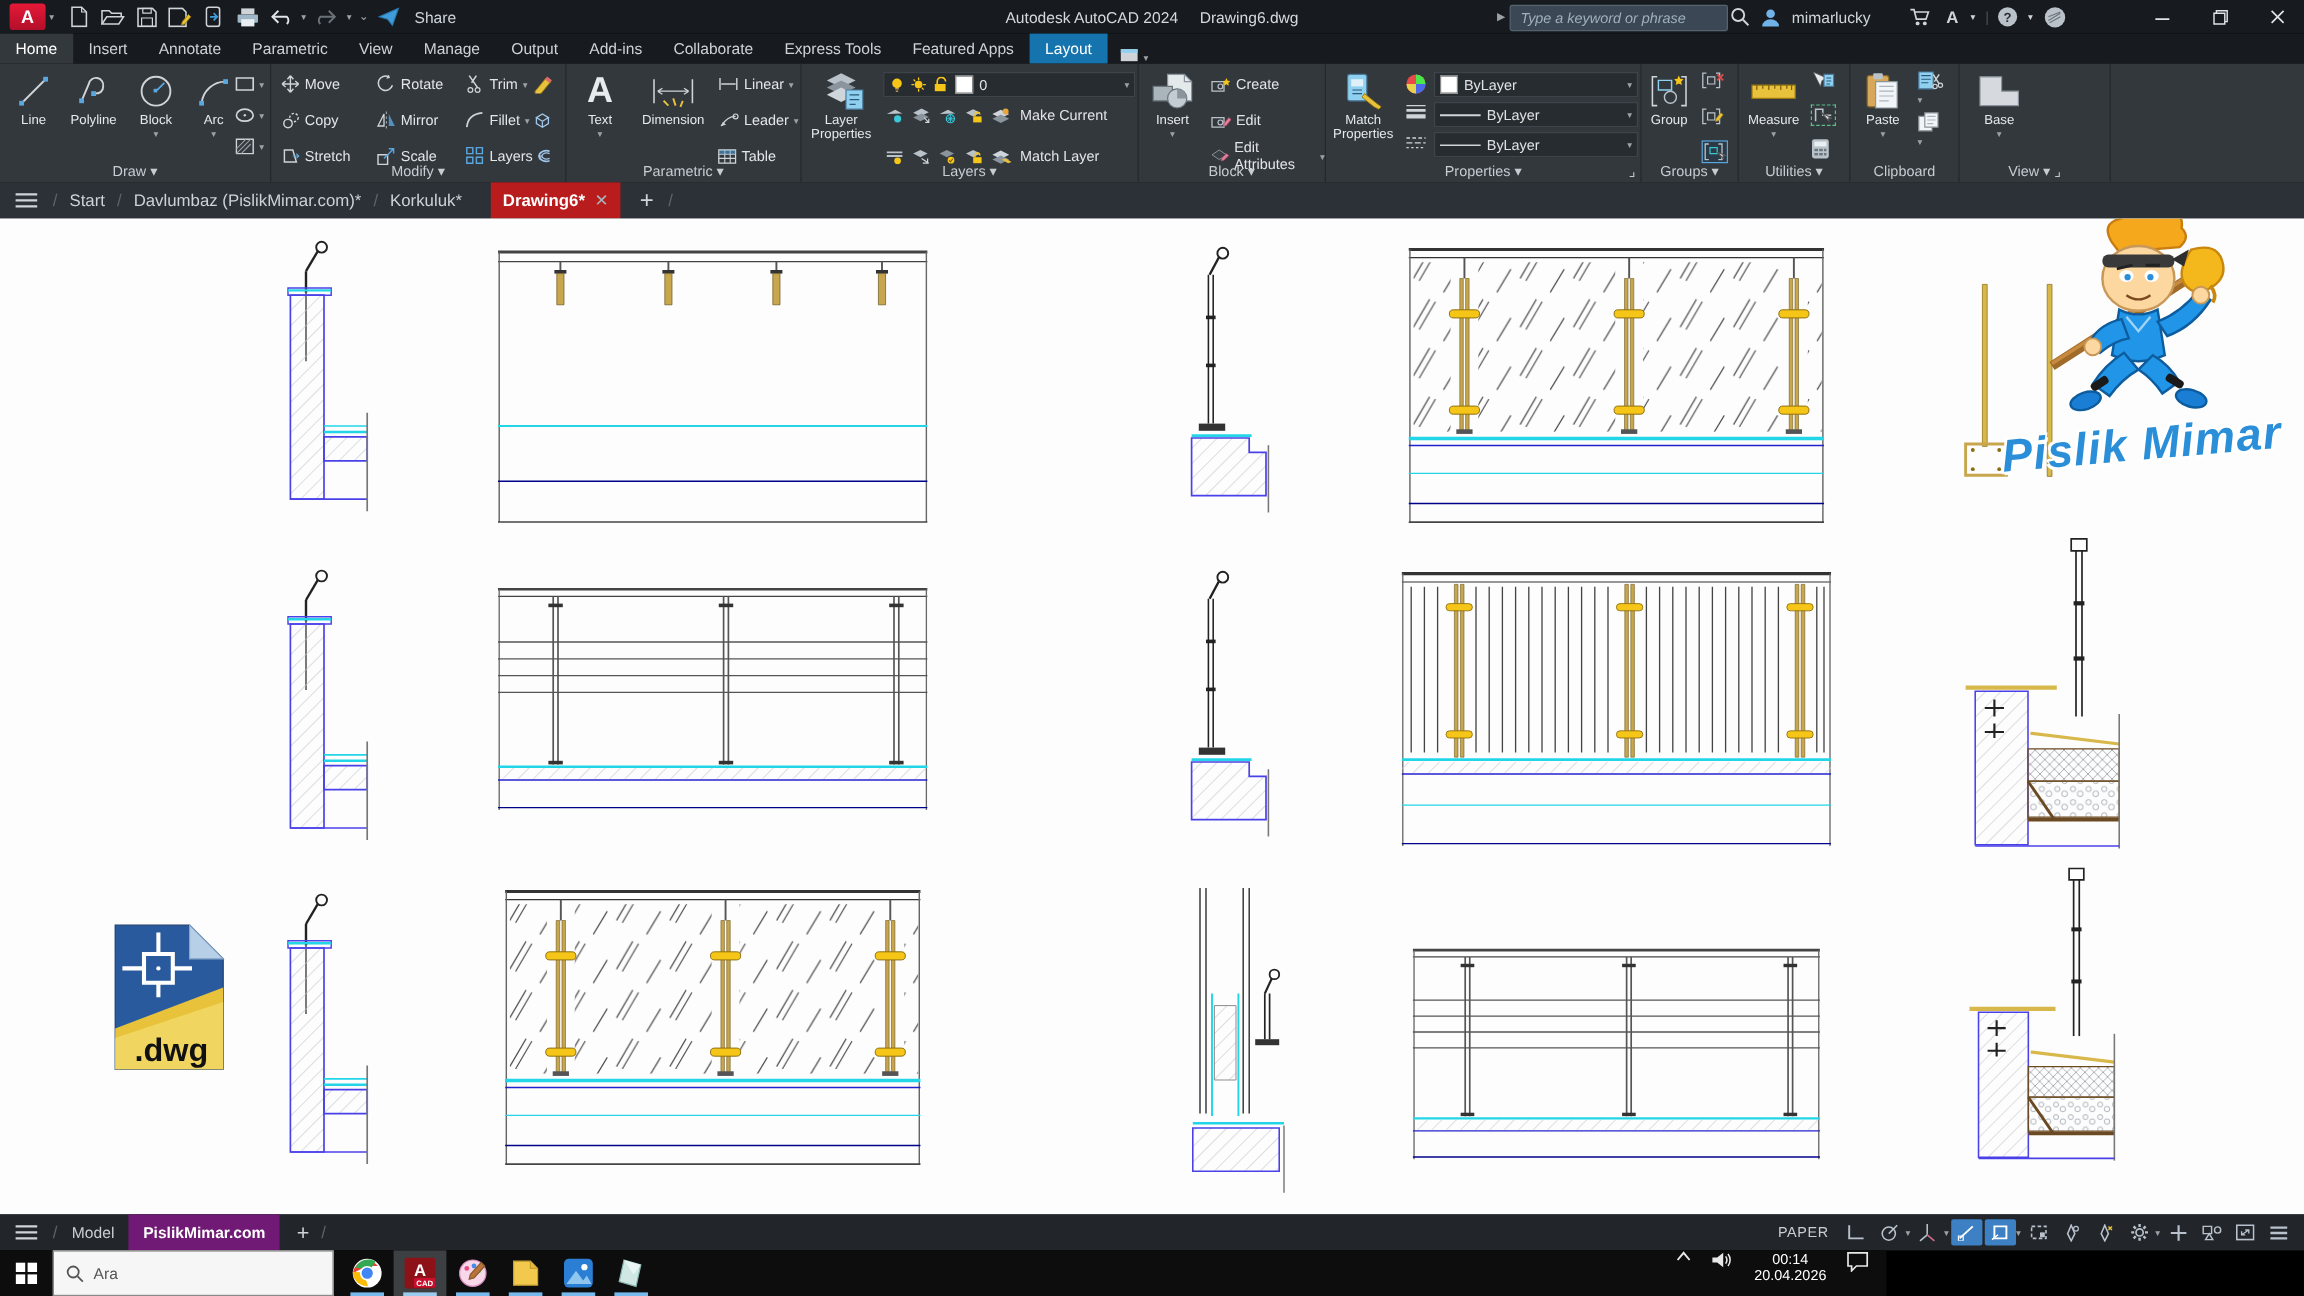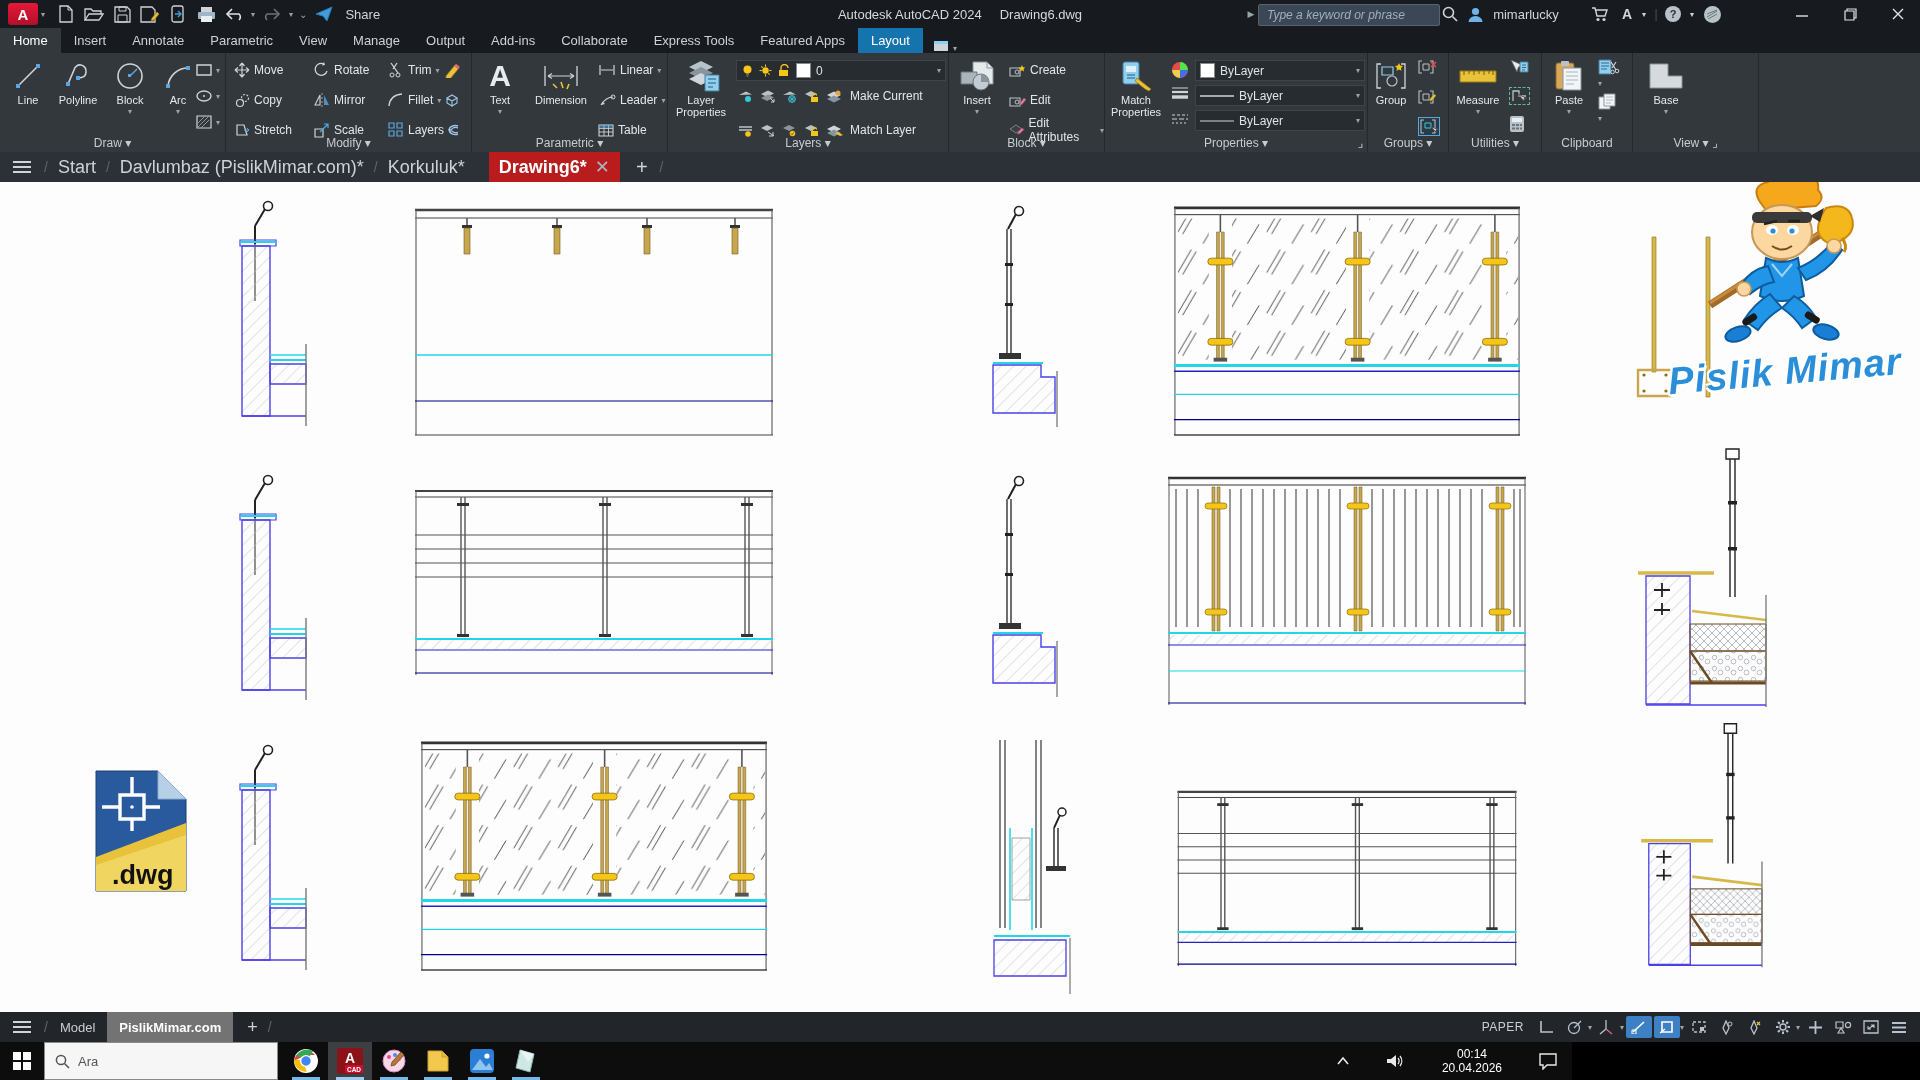--- a/index.html
+++ b/index.html
@@ -38,21 +38,21 @@
   .plabel{position:absolute;bottom:2px;left:0;right:0;text-align:center;font-size:12px;color:#c6ccd1;}
   .bigbtn{position:absolute;top:5px;width:52px;text-align:center;font-size:11px;color:#e6e9eb;line-height:12px;}
   .bigbtn .bic{height:36px;display:flex;align-items:center;justify-content:center;}
   .srow{position:absolute;display:flex;align-items:center;gap:4px;font-size:12px;color:#e3e6e9;height:18px;}
   .combo{background:#272c30;border:1px solid #3e444a;height:19px;display:flex;align-items:center;font-size:12px;color:#dfe3e6;padding:0 4px;gap:5px;}
   .sw{width:13px;height:13px;background:#fff;border:1px solid #888;}
   line,path,rect,circle,ellipse,polyline{vector-effect:non-scaling-stroke;}
 
   
   #filetabs{left:0;top:152px;width:1920px;height:30px;background:#2c3137;display:flex;align-items:center;color:#ccd2d7;}
-  .ftab{padding:0 10px;font-size:18px;height:30px;display:flex;align-items:center;gap:8px;}
+  .ftab{padding:0 10px;font-size:14px;height:30px;display:flex;align-items:center;gap:8px;}
   .ftab.active{background:#b91c1c;color:#fff;font-weight:bold;}
   .fsep{color:#5c646c;font-size:14px;}
 
   
   #canvas{left:0;top:182px;width:1920px;height:830px;background:#fdfdfd;overflow:hidden;}
   #logo-text{left:1668px;top:168px;font-size:38px;font-weight:bold;font-style:italic;color:#2a8fd8;
              transform:rotate(-5deg);letter-spacing:1px;white-space:nowrap;
              text-shadow:2px 2px 0 #fff,-2px -2px 0 #fff,2px -2px 0 #fff,-2px 2px 0 #fff,0 3px 0 #fff;}
   #dl-btn{left:18px;top:730px;width:236px;height:74px;border-radius:40px;
           background:linear-gradient(180deg,#f25a4a 0%,#de2020 45%,#c01212 100%);
@@ -63,31 +63,31 @@
   #dl-btn .circ{width:56px;height:56px;border-radius:50%;margin-left:10px;flex:none;
                 background:radial-gradient(circle at 35% 30%,#f4685a,#c41414 70%);
                 box-shadow:inset 0 0 0 4px rgba(255,255,255,.85);position:relative;}
   #dl-btn .arrow{position:absolute;left:50%;top:50%;transform:translate(-50%,-58%);width:0;height:0;}
   #dl-btn .arrow:before{content:"";position:absolute;left:-7px;top:-8px;width:14px;height:12px;background:#fff;}
   #dl-btn .arrow:after{content:"";position:absolute;left:-13px;top:4px;border:13px solid transparent;border-top:13px solid #fff;}
 
   
   #statusbar{left:0;top:1012px;width:1920px;height:30px;background:#22262b;display:flex;align-items:center;color:#c9ced3;}
   .stab{padding:0 12px;height:30px;display:flex;align-items:center;font-size:13px;}
-  .stab.active{background:#737373;color:#fff;font-weight:bold;}
+  .stab.active{background:#701a75;color:#fff;font-weight:bold;}
   .sic{width:26px;height:22px;display:flex;align-items:center;justify-content:center;border-radius:2px;margin-left:2px;}
   .sic.on{background:#3d80c4;}
 
   
   #taskbar{left:0;top:1042px;width:1572px;height:38px;background:#0d0d0e;display:flex;align-items:center;}
   .tslot{width:44px;height:38px;display:flex;align-items:center;justify-content:center;position:relative;}
   .tslot .under{position:absolute;bottom:0;left:8px;right:8px;height:3px;background:#76b9ed;}
   .tslot.activeapp{background:#3c4043;}
   #tb-search{width:234px;height:38px;background:#f6f6f6;border:1px solid #8a8a8a;display:flex;align-items:center;color:#555;font-size:13px;gap:8px;padding-left:10px;box-sizing:border-box;}
-  #tray{margin-left:auto;display:flex;align-items:center;height:38px;gap:20px;}
+  #tray{margin-left:auto;display:flex;align-items:flex-start;height:38px;}
   #clock{color:#fff;font-size:12px;text-align:center;line-height:14px;margin:0 10px;}
 </style>
 </head>
 <body>
 
 <div id="titlebar" class="abs">
   <div class="appbtn">A</div>
   <span class="caret" style="margin-left:3px">▾</span>
   <div class="qat">
     <span class="q">

